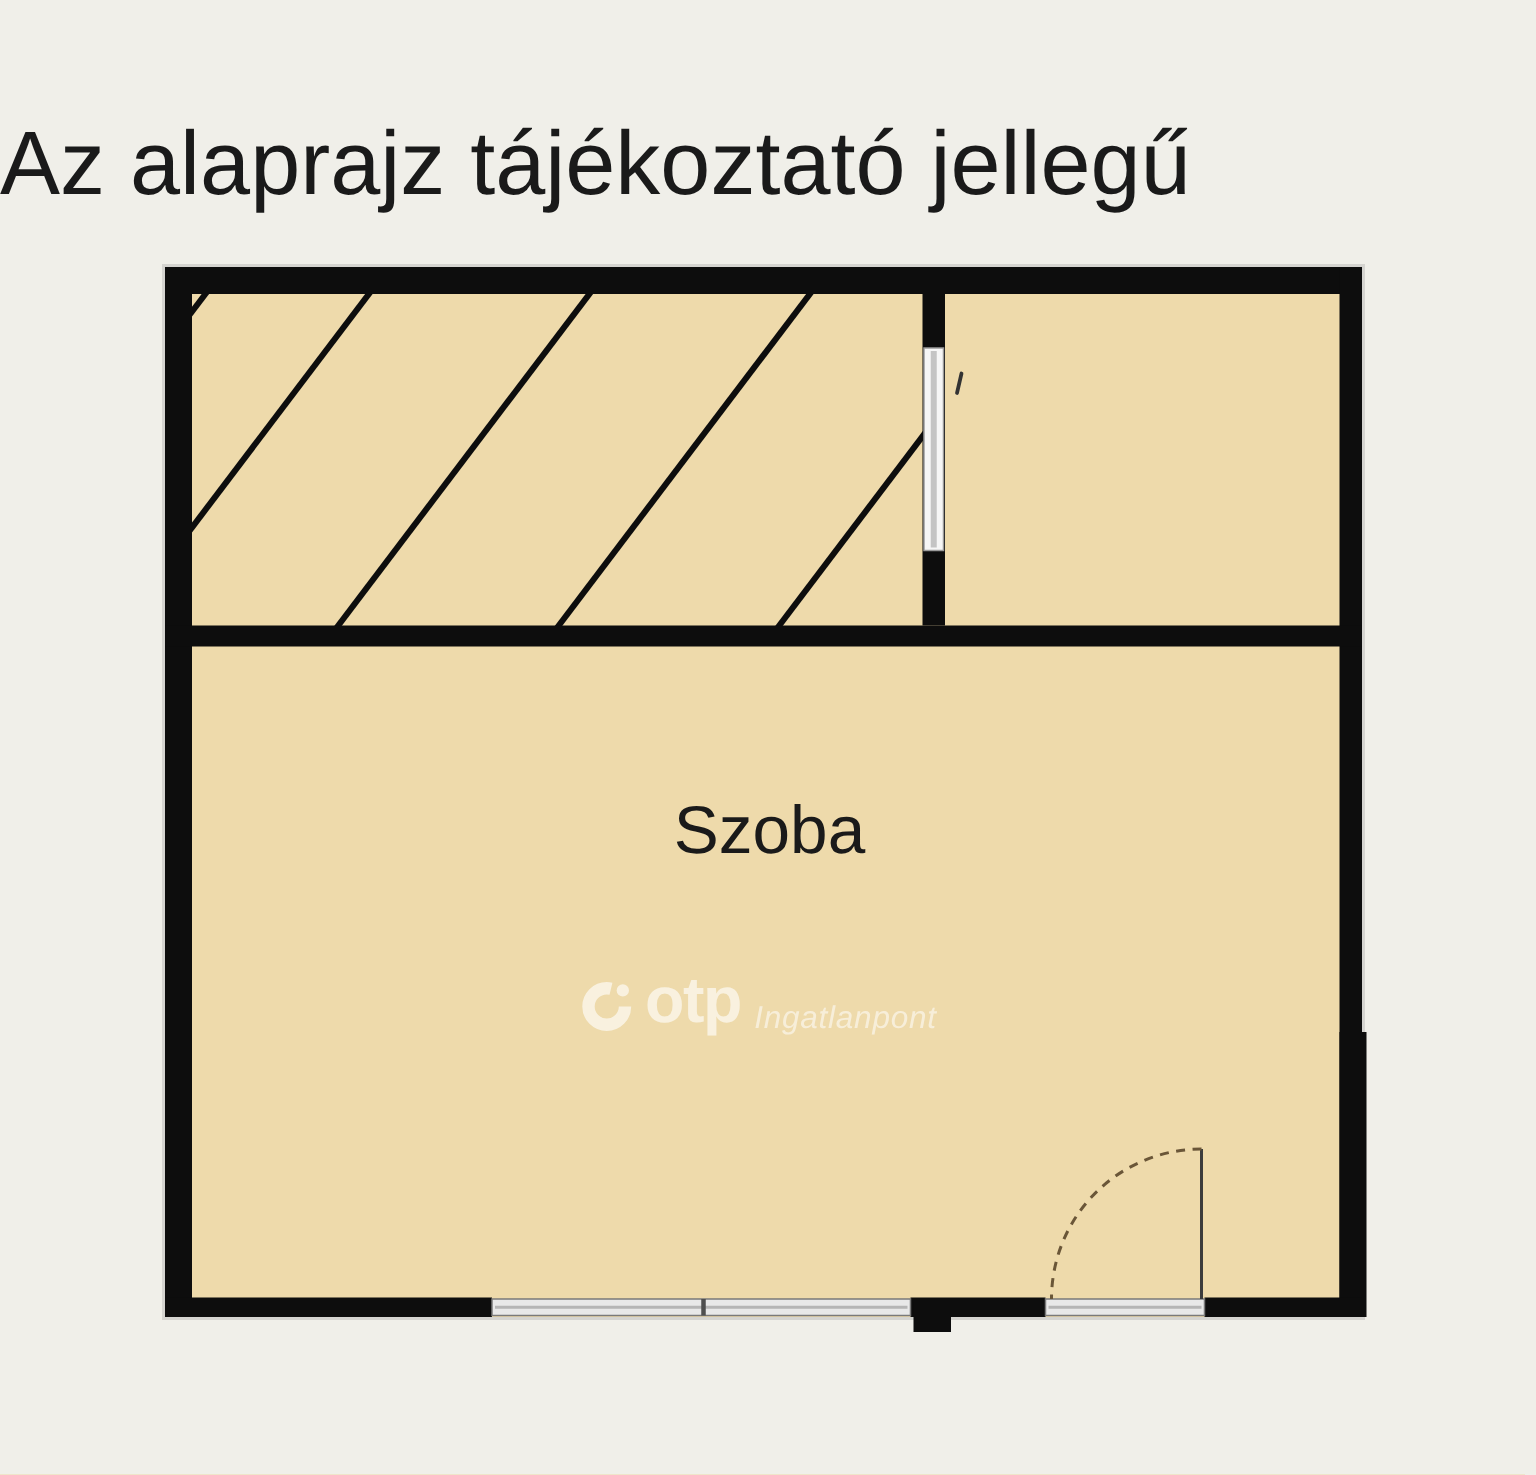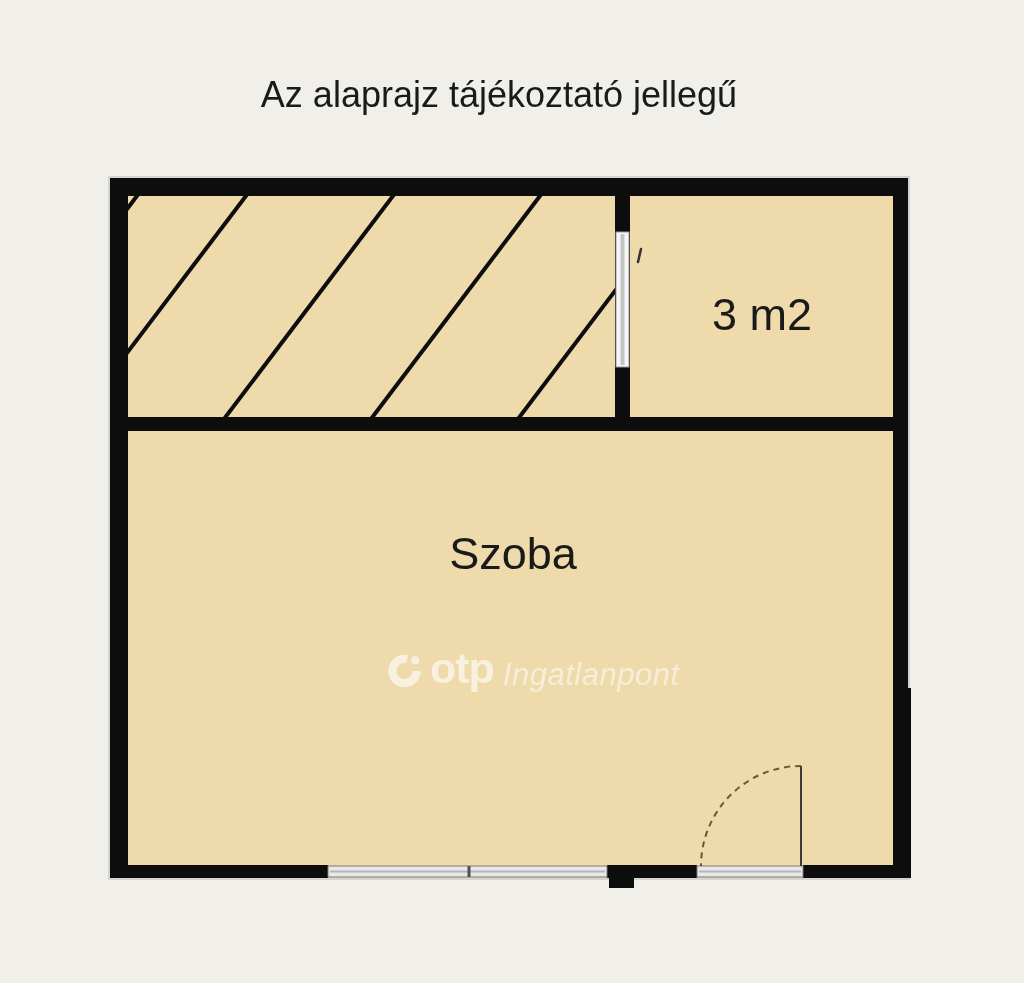--- a/index.html
+++ b/index.html
@@ -12,41 +12,40 @@
   html,body{margin:0;padding:0;}
   body{
     width:1024px;height:983px;
     background:var(--background);
     font-family:"Liberation Sans", sans-serif;
     position:relative;overflow:hidden;
   }
   .stage{position:absolute;inset:0;}
   .title{
     position:absolute;top:74px;left:0;width:998px;
-    text-align:center;
-    font-size:36px;color:var(--text);
+    font-size:60px;color:var(--text);
     letter-spacing:0px;white-space:nowrap;
   }
   .plan-svg{position:absolute;left:0;top:0;}
   .room-label{
     position:absolute;transform:translate(-50%,-50%);
     color:var(--text);font-size:45px;text-align:center;
     line-height:51px;white-space:nowrap;
   }
   .watermark{
     position:absolute;left:386px;top:668px;transform:translateY(-50%);
     display:flex;align-items:flex-end;
     pointer-events:none;
   }
   .wm-brand{
     font-size:43px;font-weight:bold;line-height:1;
     color:rgba(255,255,255,0.62);margin-left:7px;letter-spacing:-1px;
   }
   .wm-suffix{
-    font-size:31px;font-style:italic;font-weight:normal;line-height:1;
+    font-size:21px;font-style:italic;font-weight:normal;line-height:1;
     color:rgba(255,255,255,0.55);margin-left:9px;letter-spacing:0.5px;
   }
   
   .wall{fill:var(--wall);}
   .floorfill{fill:var(--floor);}
   .hatch{stroke:var(--wall);stroke-width:4;}
   .winbody{fill:var(--window);stroke:#7a7a7a;stroke-width:1;}
   .winmid{stroke:#b5b5b5;stroke-width:2;}
   .windiv{stroke:#4f4f4f;stroke-width:3;}
   .bevel{fill:none;stroke:#d5d4d0;stroke-width:2;}
@@ -109,21 +108,20 @@
     </g>
 
     <g>
       <line x1="801" y1="766" x2="801" y2="866" stroke="#3c3c3c" stroke-width="2"></line>
       <path d="M 801 766 A 100 100 0 0 0 701 866" fill="none" stroke="#6a5638" stroke-width="2" stroke-dasharray="6 5"></path>
     </g>
   </svg>
 
 
   <div class="room-label" style="left:762px;top:314px;">
-    <div>3 m2</div>
   </div>
 
   <div class="room-label" style="left:513px;top:553px;">
     <div>Szoba</div>
   </div>
 
   <div class="watermark">
     <svg width="37" height="37" viewBox="0 0 38 38">
       <circle cx="19" cy="19" r="12.5" fill="none" stroke="rgba(255,255,255,0.62)" stroke-width="8.5" stroke-dasharray="61.5 17"></circle>
       <circle cx="30" cy="8" r="4.2" fill="rgba(255,255,255,0.62)"></circle>

